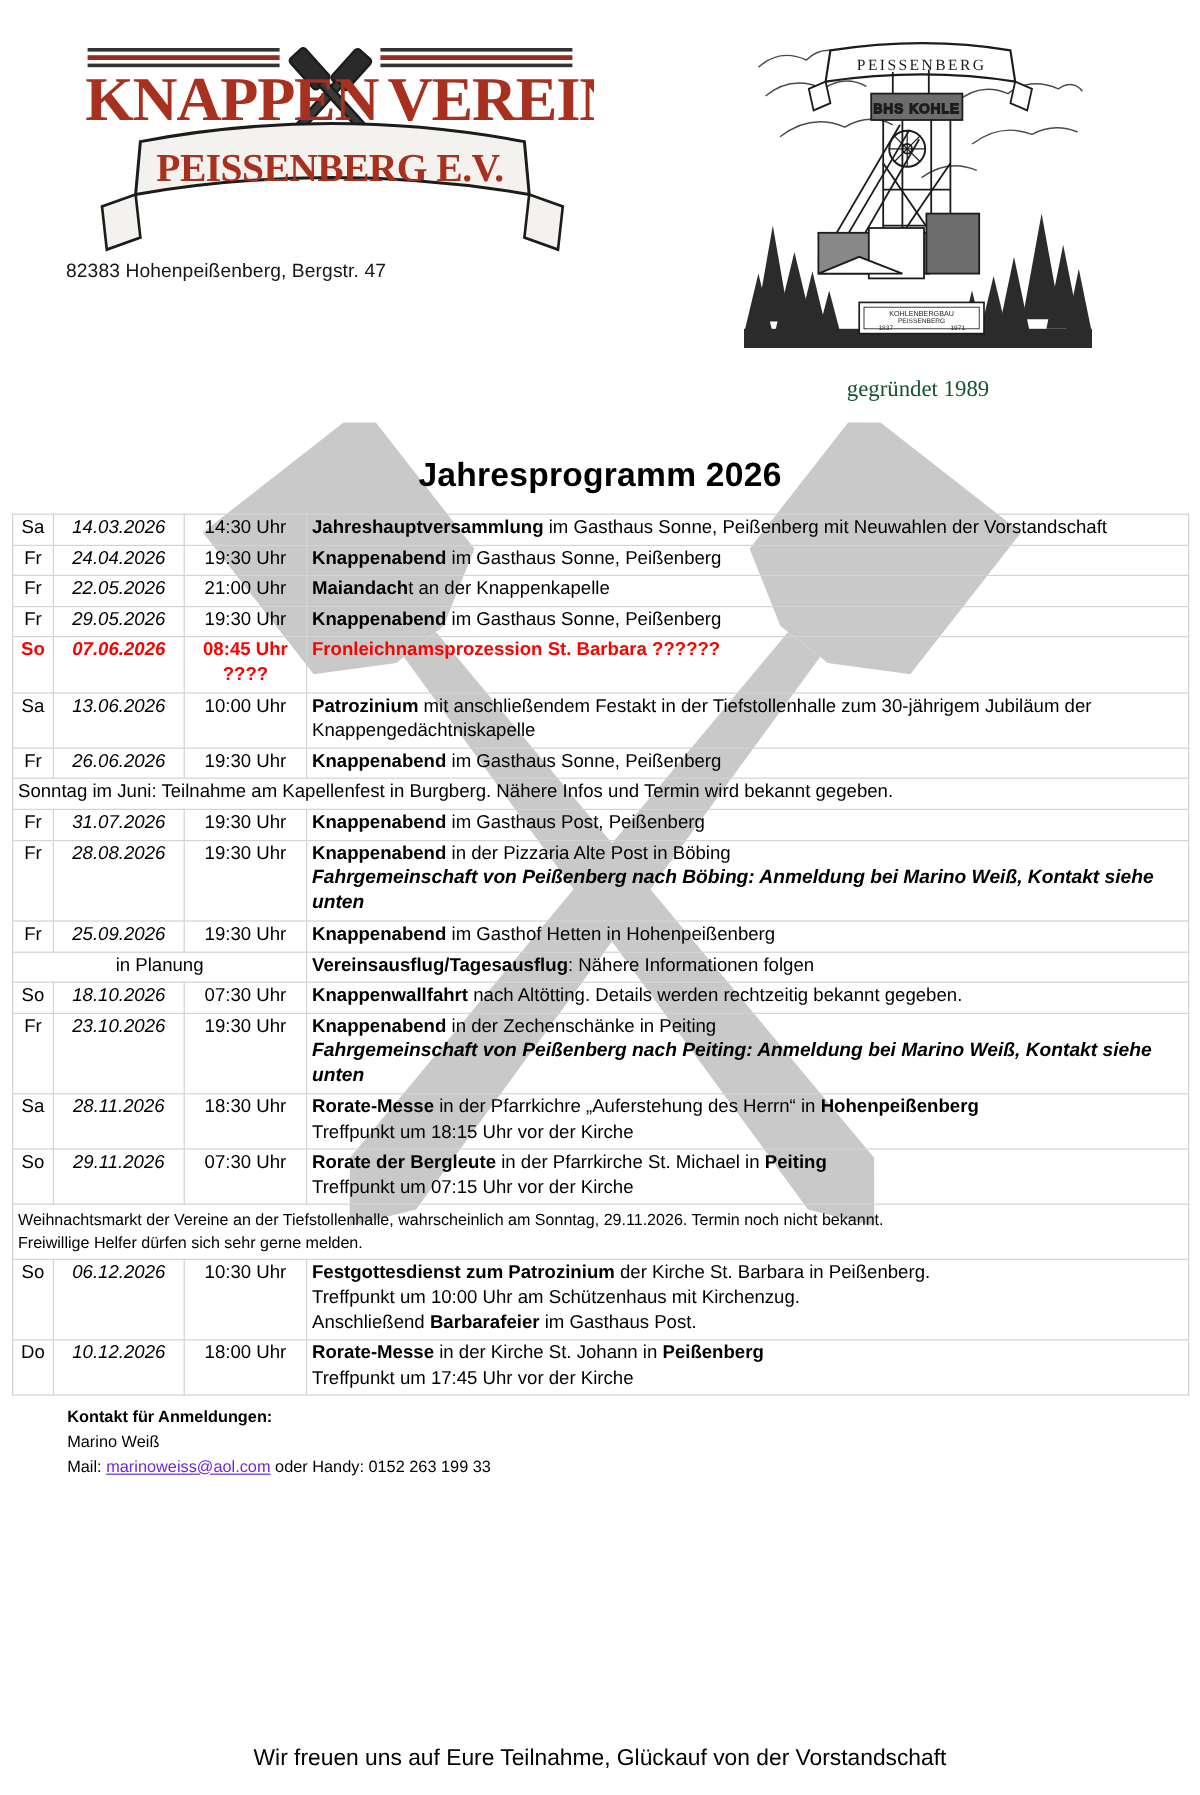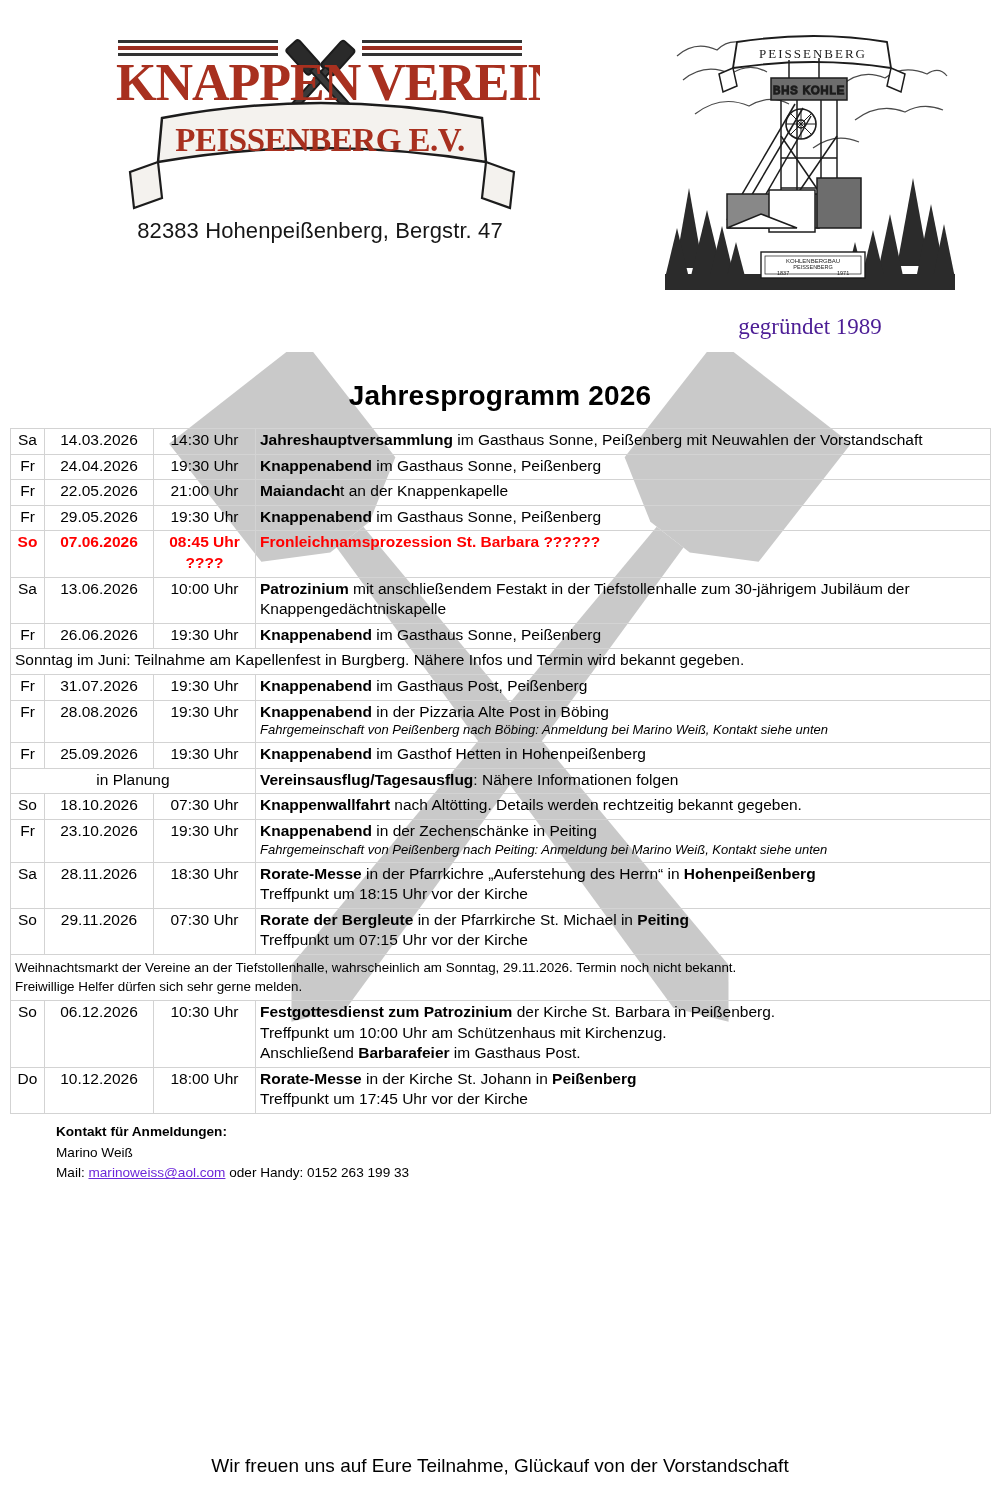--- a/index.html
+++ b/index.html
@@ -7,41 +7,41 @@
   body {
     width: 1000px; height: 1496px;
     background: #ffffff;
     font-family: "Liberation Sans", sans-serif;
     color: #000000;
     position: relative;
     overflow: hidden;
   }
 
   
-  .header { position: relative; height: 360px; margin-left: 45px; }
+  .header { position: relative; height: 360px; }
 
   .logo-left { position: absolute; left: 55px; top: 22px; width: 450px; }
   .logo-left svg { display:block; width: 440px; height: 190px; }
   .logo-left-address {
-    text-align: center;
-    font-size: 22px;
+    text-align: left;
+    font-size: 16px;
     letter-spacing: .1px;
     margin-top: 6px;
     color: #161616;
     width: 440px;
   }
 
   .logo-right { position: absolute; left: 620px; top: 28px; width: 300px; }
   .logo-right svg { display:block; width: 290px; height: 282px; }
   .logo-right-caption {
     text-align:center;
     font-family: "Liberation Serif", serif;
-    font-size: 23px;
+    font-size: 19px;
     margin-top: 4px;
-    color:#4c1d95;
+    color:#14532d;
     width: 290px;
   }
 
   
   .watermark {
     position:absolute;
     left: 95px; top: 352px;
     width: 830px; height: 780px;
     z-index: 0;
     pointer-events: none;
@@ -74,26 +74,26 @@
     font-size: 15.5px;
     line-height: 1.33;
     background: transparent;
   }
   col.c-day  { width: 34px; }
   col.c-date { width: 109px; }
   col.c-time { width: 102px; }
   col.c-desc { width: 735px; }
 
   td.day  { text-align:center; font-size: 12.5px; padding-top:4px; }
-  td.date { text-align:center; }
+  td.date { text-align:center;font-style:italic; }
   td.time { text-align:center; }
   td.desc { padding-left: 10px; }
 
   .b  { font-weight: bold; }
-  .sub-italic { font-style: italic; font-size: 13px; line-height:1.3; }
+  .sub-italic { font-style: italic; font-size: 16px; line-height:1.3;font-weight:bold; }
 
   tr.red td, tr.red td .b { color: #FF0000; font-weight: bold; }
   tr.red td.day { font-weight:bold; }
 
   td.full { padding-left: 6px; font-size: 15.5px; }
   td.full.small { font-size: 13.4px; line-height: 1.42; padding-top:3px; padding-bottom:4px; }
   td.merged { text-align:center; }
 
   td.tall-pad { padding-bottom: 20px; }
 

